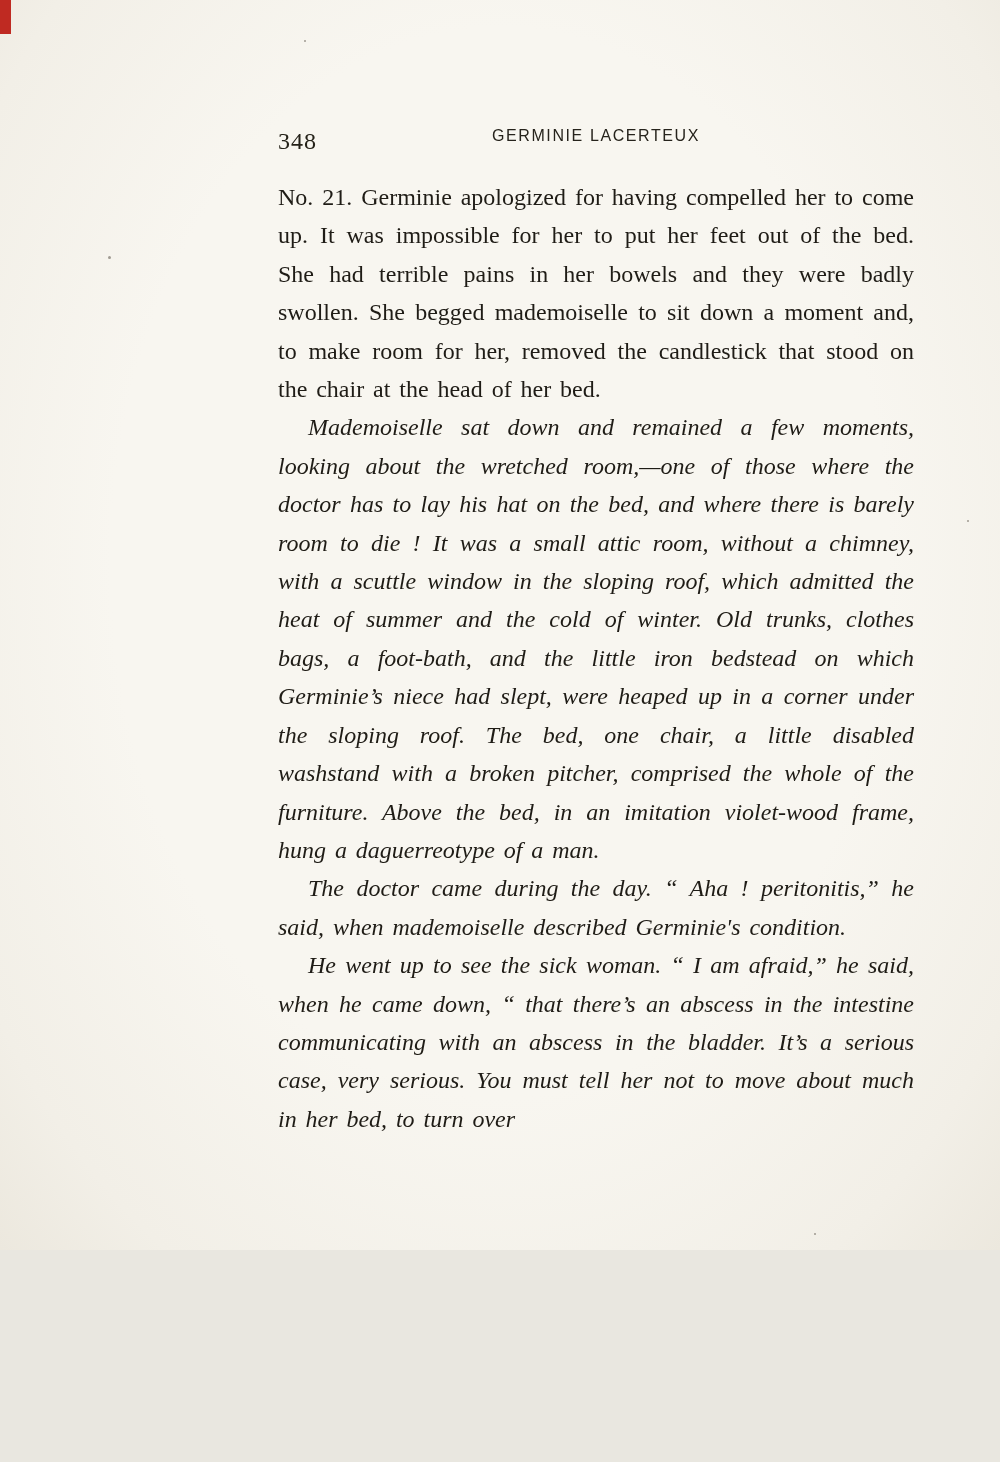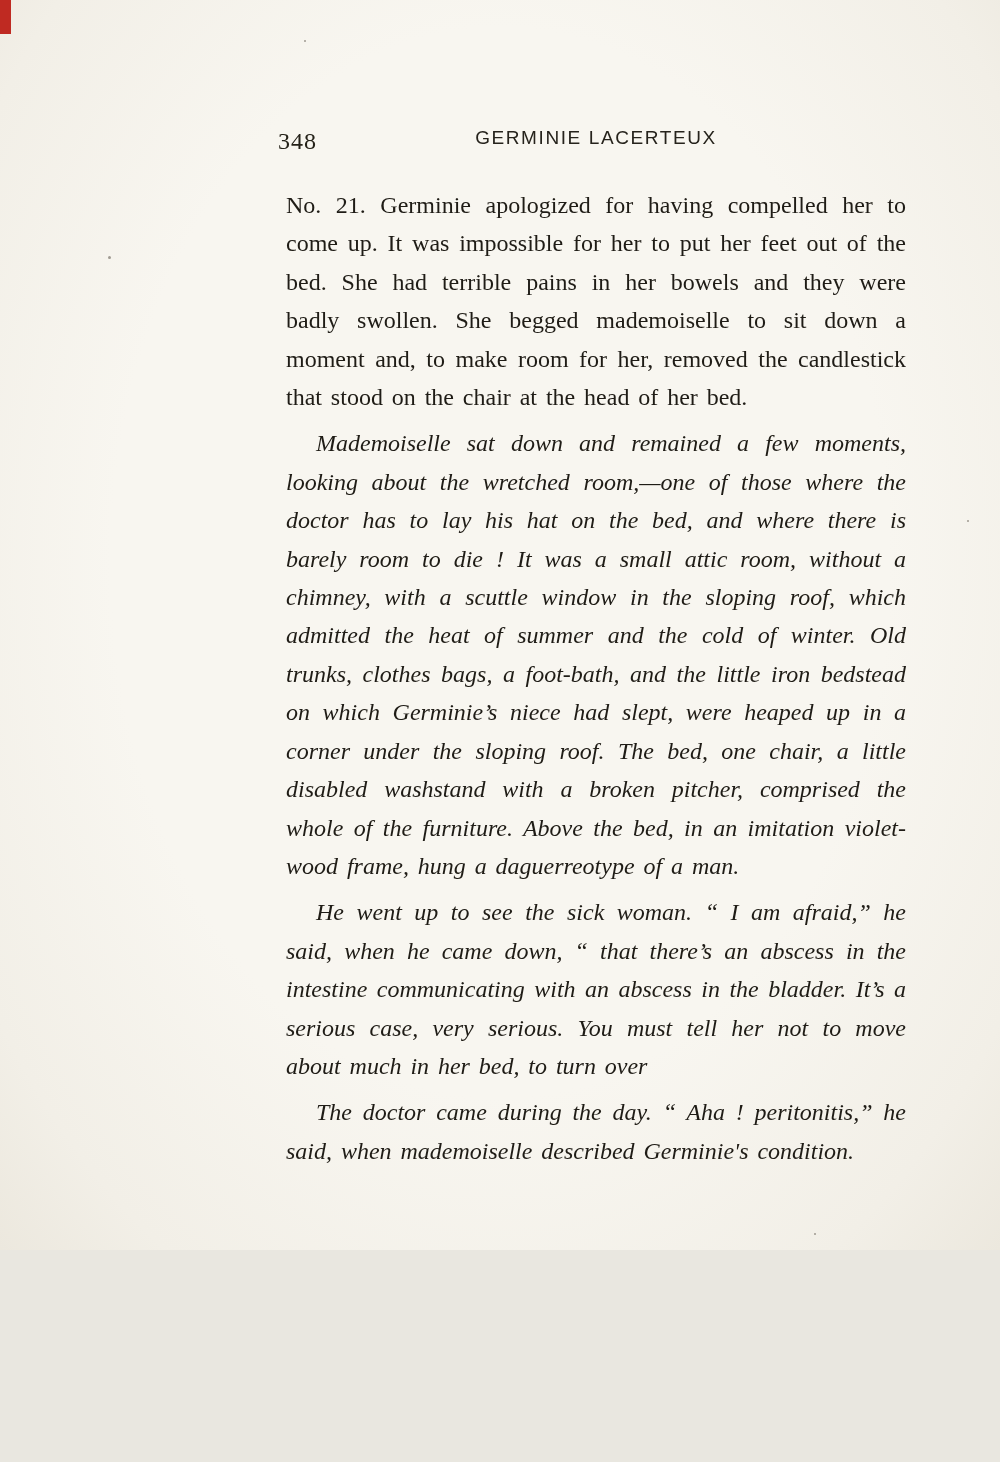--- a/index.html
+++ b/index.html
@@ -49,38 +49,38 @@
     left: 0;
     top: 1px;
     font-family: "Liberation Serif", "DejaVu Serif", serif;
     font-size: 24px;
     letter-spacing: 1px;
     color: #252219;
   }
   .book-title {
     display: inline-block;
     font-family: "Liberation Sans", "DejaVu Sans", sans-serif;
-    font-size: 19px;
+    font-size: 16px;
     letter-spacing: 1.6px;
     color: #26231c;
   }
   .text-block {
     position: absolute;
     left: 278px;
     top: 178px;
     width: 636px;
     font-family: "Liberation Serif", "DejaVu Serif", serif;
     font-size: 24px;
     line-height: 38.4px;
     text-align: justify;
     word-spacing: 0.12em;
     color: #1f1c16;
   }
   .text-block p {
-    margin: 8px;
+    margin: 0;
   }
   .text-block p.indent {
     text-indent: 30px;
     font-style: italic;
   }
 </style>
 </head>
 <body>
 
 <div class="page">
@@ -92,17 +92,17 @@
   <div class="speck s4"></div>
 
   <div class="running-head">
     <span class="page-num">348</span>
     <span class="book-title">GERMINIE LACERTEUX</span>
   </div>
 
   <div class="text-block">
     <p>No. 21.  Germinie apologized for having compelled her to come up.  It was impossible for her to put her feet out of the bed.  She had terrible pains in her bowels and they were badly swollen.  She begged mademoiselle to sit down a moment and, to make room for her, removed the candlestick that stood on the chair at the head of her bed.</p>
     <p class="indent">Mademoiselle sat down and remained a few moments, looking about the wretched room,—one of those where the doctor has to lay his hat on the bed, and where there is barely room to die !  It was a small attic room, without a chimney, with a scuttle window in the sloping roof, which admitted the heat of summer and the cold of winter.  Old trunks, clothes bags, a foot-bath, and the little iron bedstead on which Germinie’s niece had slept, were heaped up in a corner under the sloping roof.  The bed, one chair, a little disabled washstand with a broken pitcher, comprised the whole of the furniture.  Above the bed, in an imitation violet-wood frame, hung a daguerreotype of a man.</p>
+    <p class="indent">The doctor came during the day.  “ Aha !  peritonitis,” he said, when mademoiselle described Germinie's condition.</p>
     <p class="indent">He went up to see the sick woman.  “ I am afraid,” he said, when he came down, “ that there’s an abscess in the intestine communicating with an abscess in the bladder.  It’s a serious case, very serious.  You must tell her not to move about much in her bed, to turn over</p>
-    <p class="indent">The doctor came during the day.  “ Aha !  peritonitis,” he said, when mademoiselle described Germinie's condition.</p>
   </div>
 
 </div>
 
 </body></html>

